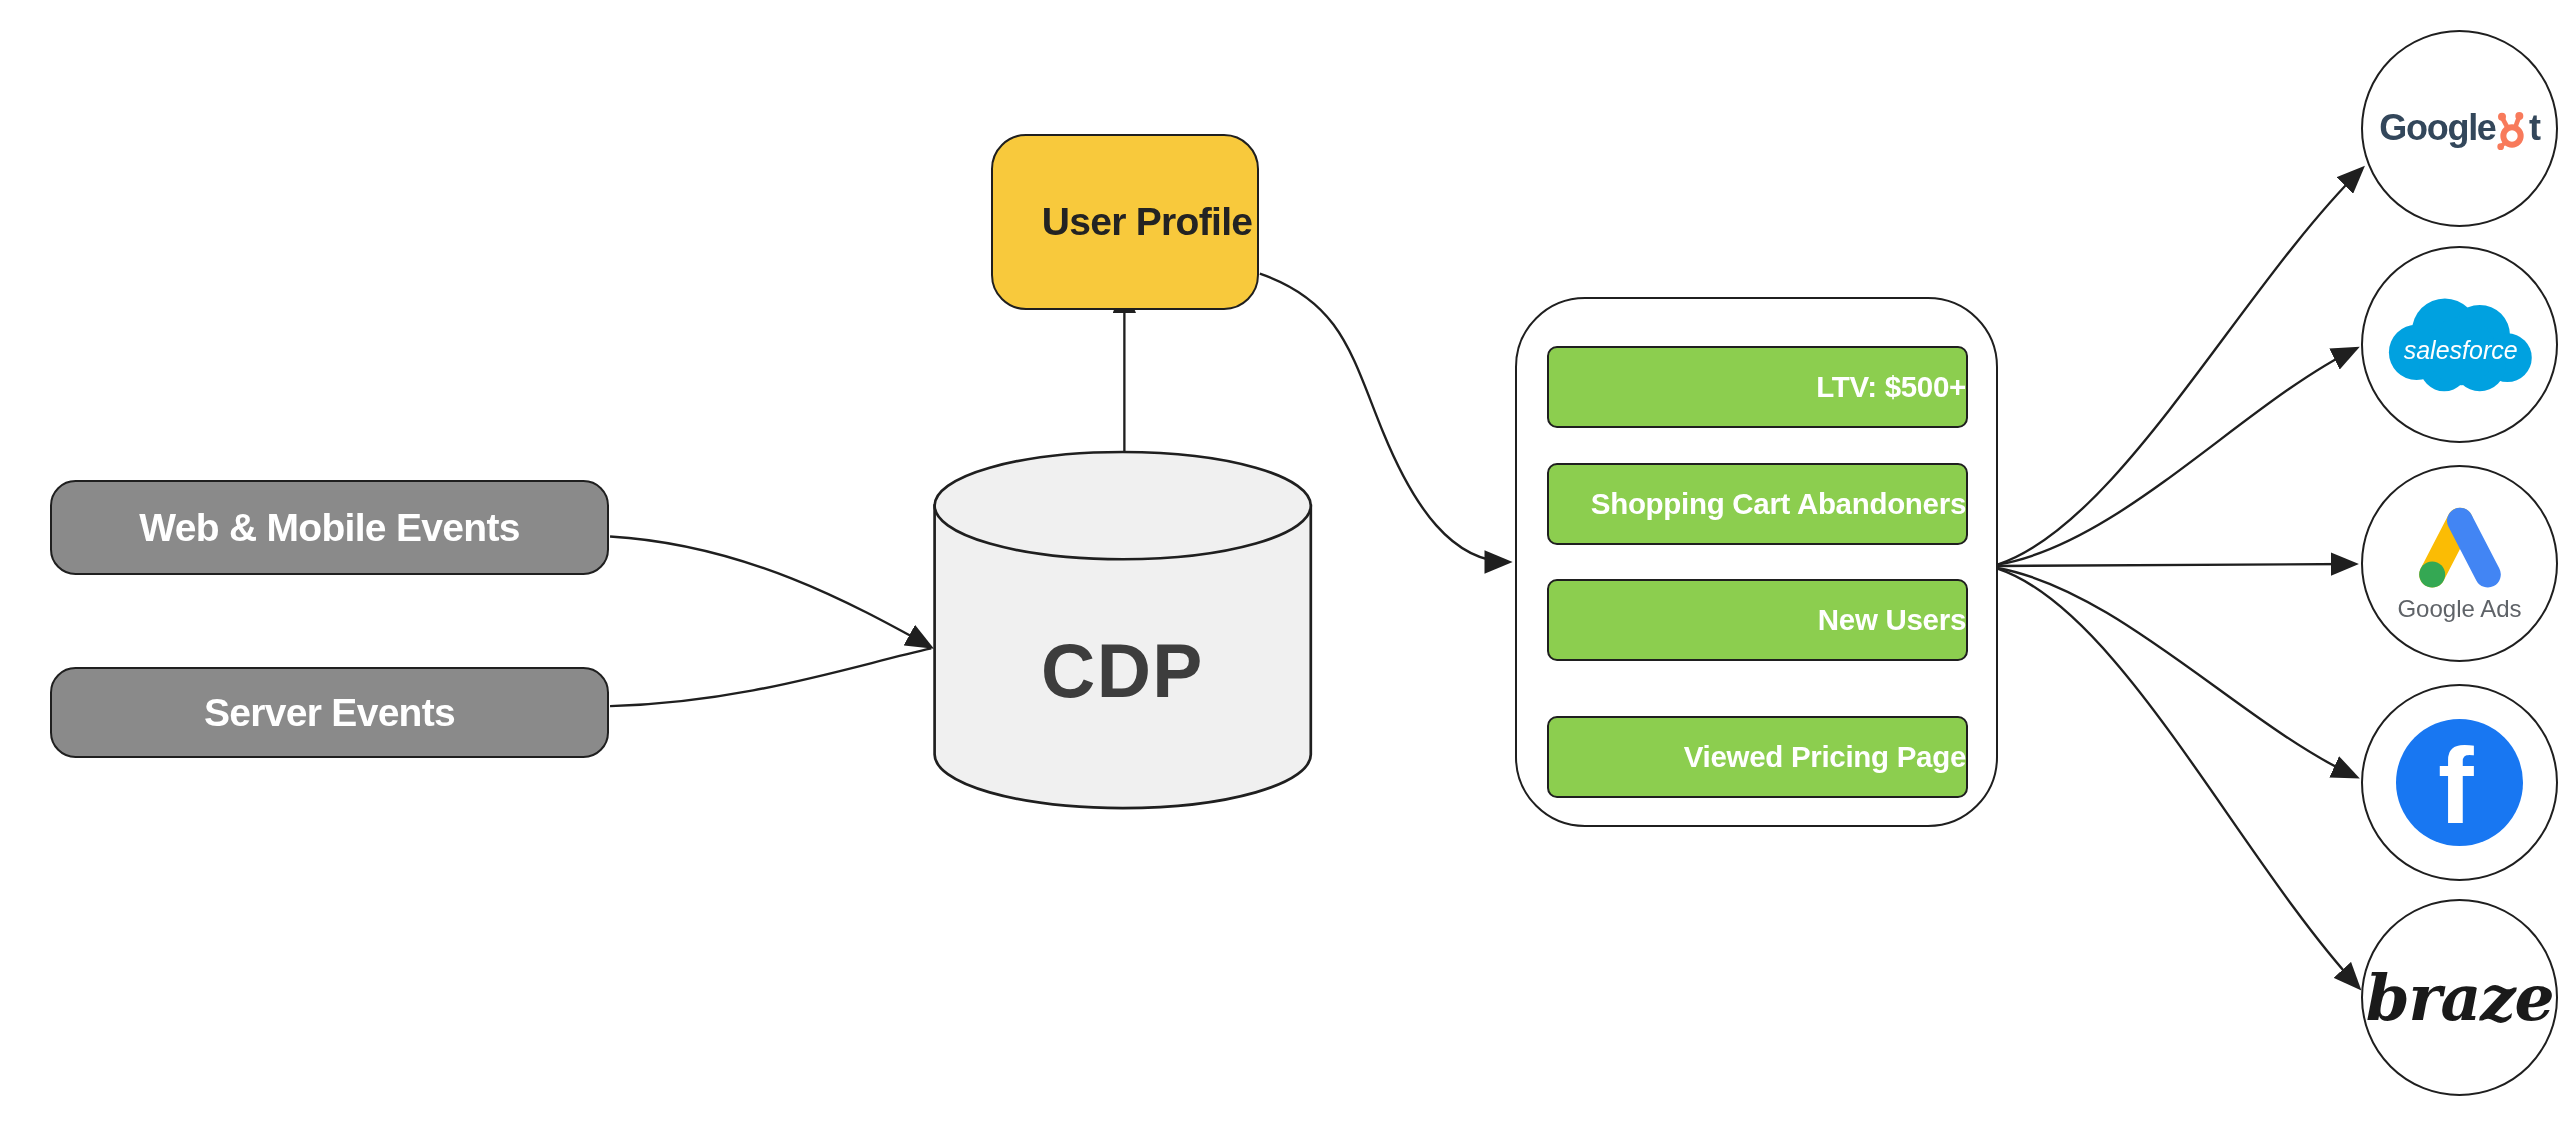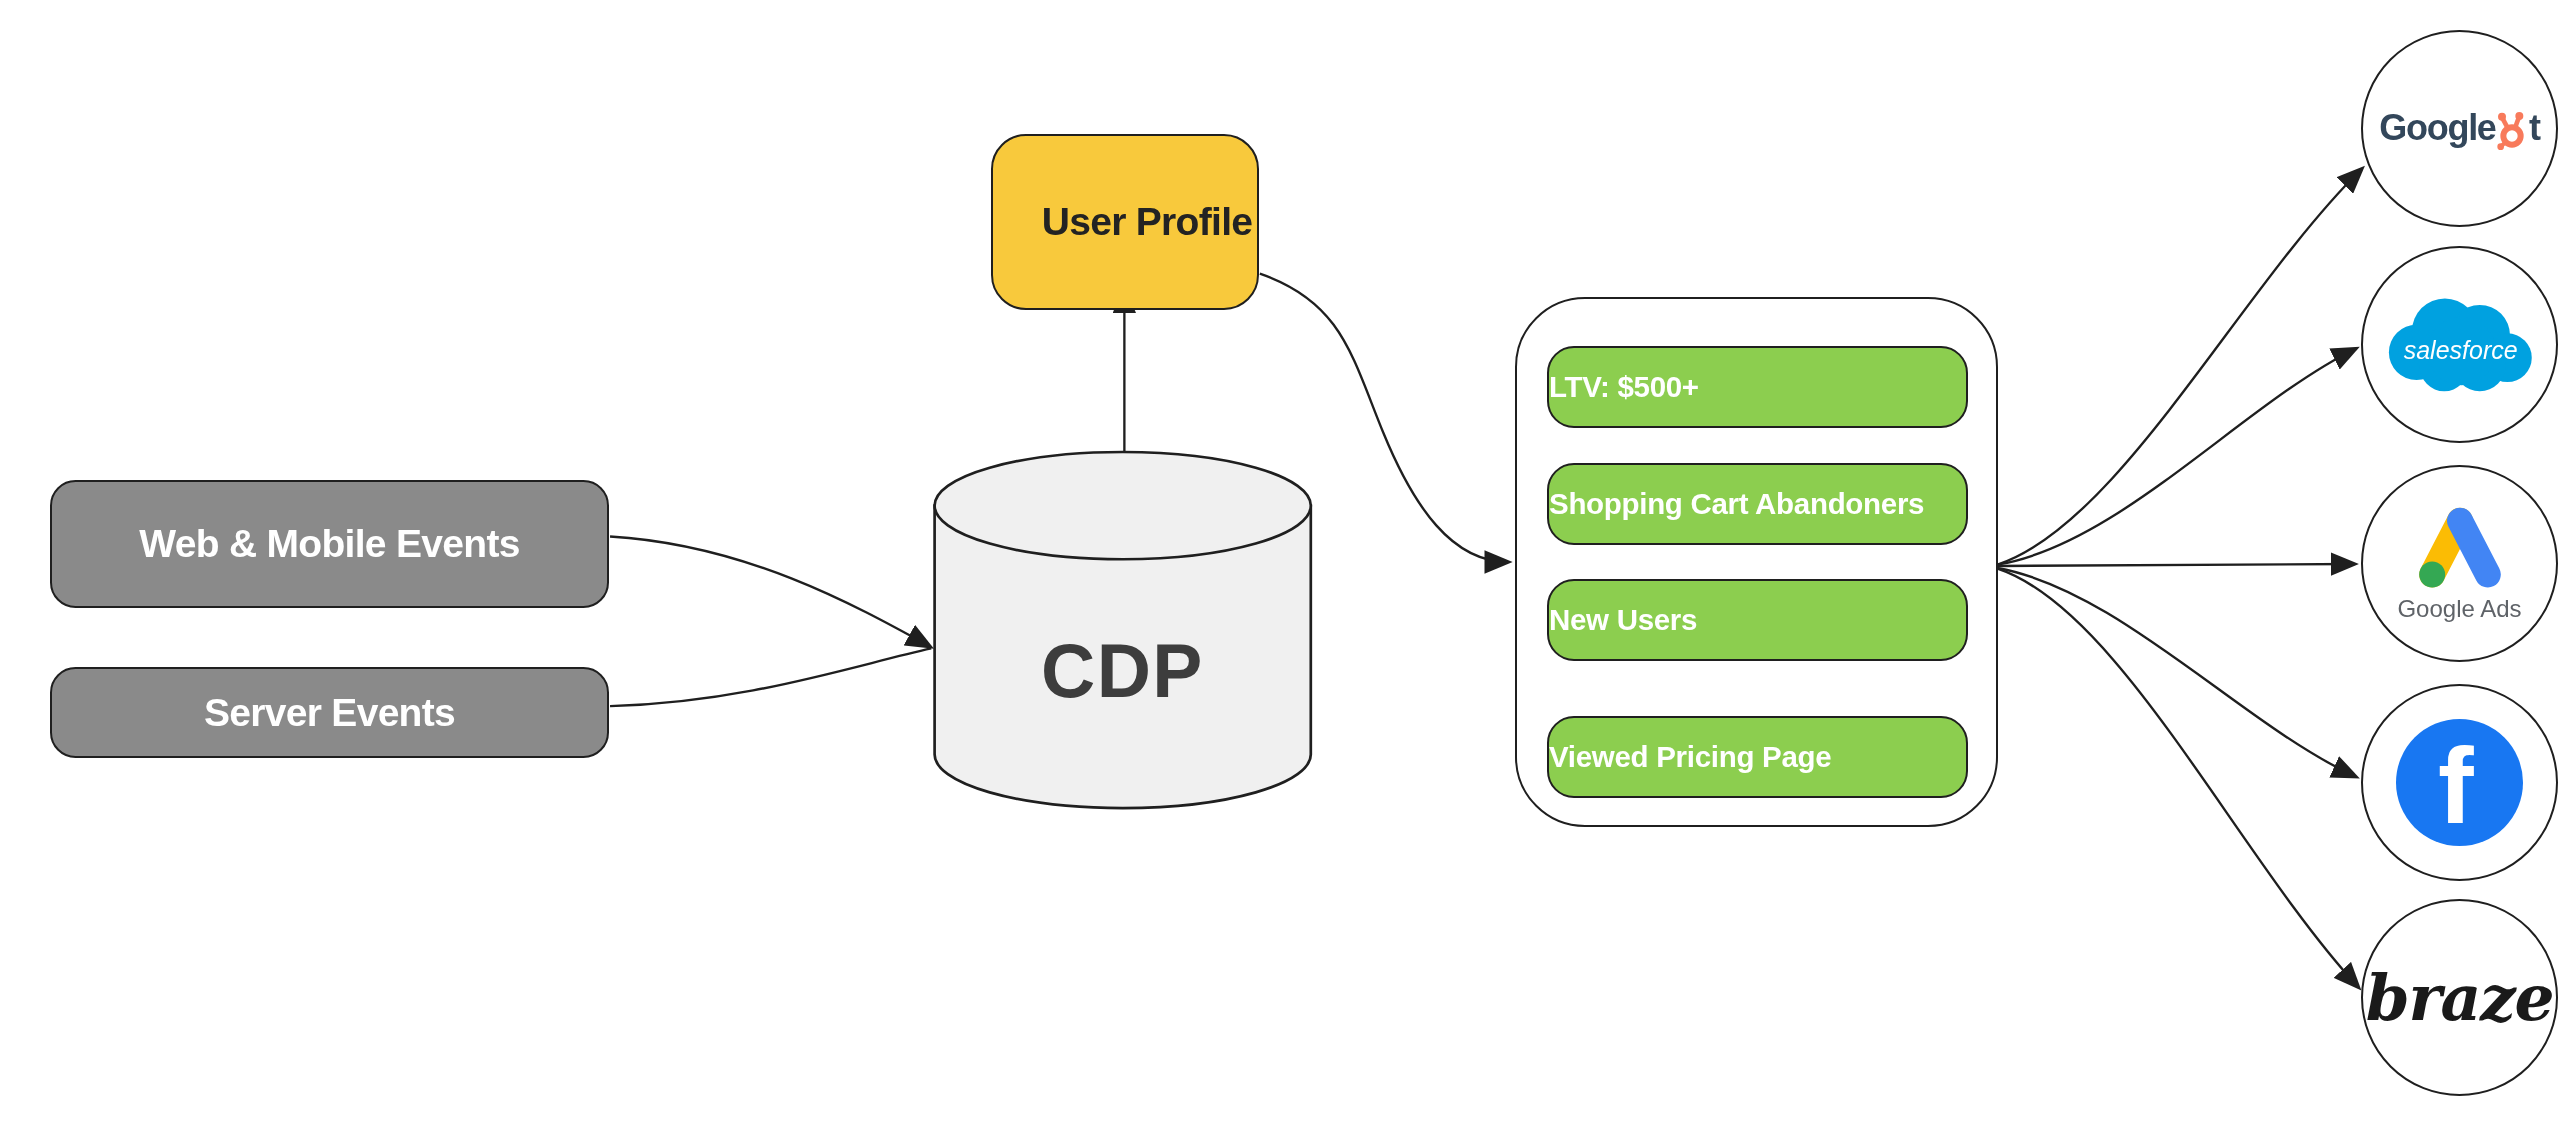--- a/index.html
+++ b/index.html
@@ -7,42 +7,42 @@
   body {
     width: 2576px; height: 1142px;
     position: relative; overflow: hidden;
     font-family: "Liberation Sans", sans-serif;
   }
   #wires { position: absolute; left: 0; top: 0; width: 2576px; height: 1142px; }
 
   .node { position: absolute; display: flex; align-items: center; justify-content: center; }
 
   .source-box {
-    left: 50px; width: 559px; height: 128px;
+    left: 50px; width: 559px; height: 95px;
     background: #8A8A8A; border: 2.7px solid #1f1f1f; border-radius: 25.5px;
     color: #ffffff; font-size: 39px; font-weight: 700; letter-spacing: -0.7px;
   }
   .source-box.row1 { top: 480px; }
   .source-box.row2 { top: 667px; height: 91px; }
 
   .user-profile {
     left: 991px; top: 134px; width: 268px; height: 176px;
     background: #F8C93C; border: 2.7px solid #1f1f1f; border-radius: 35px;
     color: #232323; font-size: 39px; font-weight: 700; letter-spacing: -0.7px; padding-left: 44px;
   }
 
   .segments-container {
     left: 1515px; top: 297px; width: 483px; height: 530px;
     background: #ffffff; border: 2.7px solid #1f1f1f; border-radius: 70px;
     position: absolute;
   }
   .segment-pill {
     position: absolute; left: 30px; width: 421px; height: 82px;
-    background: #8CCE4F; border: 2px solid #1f1f1f; border-radius: 27px;
-    display: flex; align-items: center; justify-content: flex-start;
+    background: #8CCE4F; border: 2px solid #1f1f1f; border-radius: 10px;
+    display: flex; align-items: center; justify-content: flex-end;
     color: #ffffff; font-size: 29.5px; font-weight: 700; letter-spacing: -0.3px;
   }
   .segment-pill.s1 { top: 47px; }
   .segment-pill.s2 { top: 164px; }
   .segment-pill.s3 { top: 280px; }
   .segment-pill.s4 { top: 397px; margin-top: 20px; }
 
   .dest-circle {
     position: absolute; left: 2361px; width: 197px; height: 197px;
     background: #ffffff; border: 2.7px solid #1f1f1f; border-radius: 50%;

